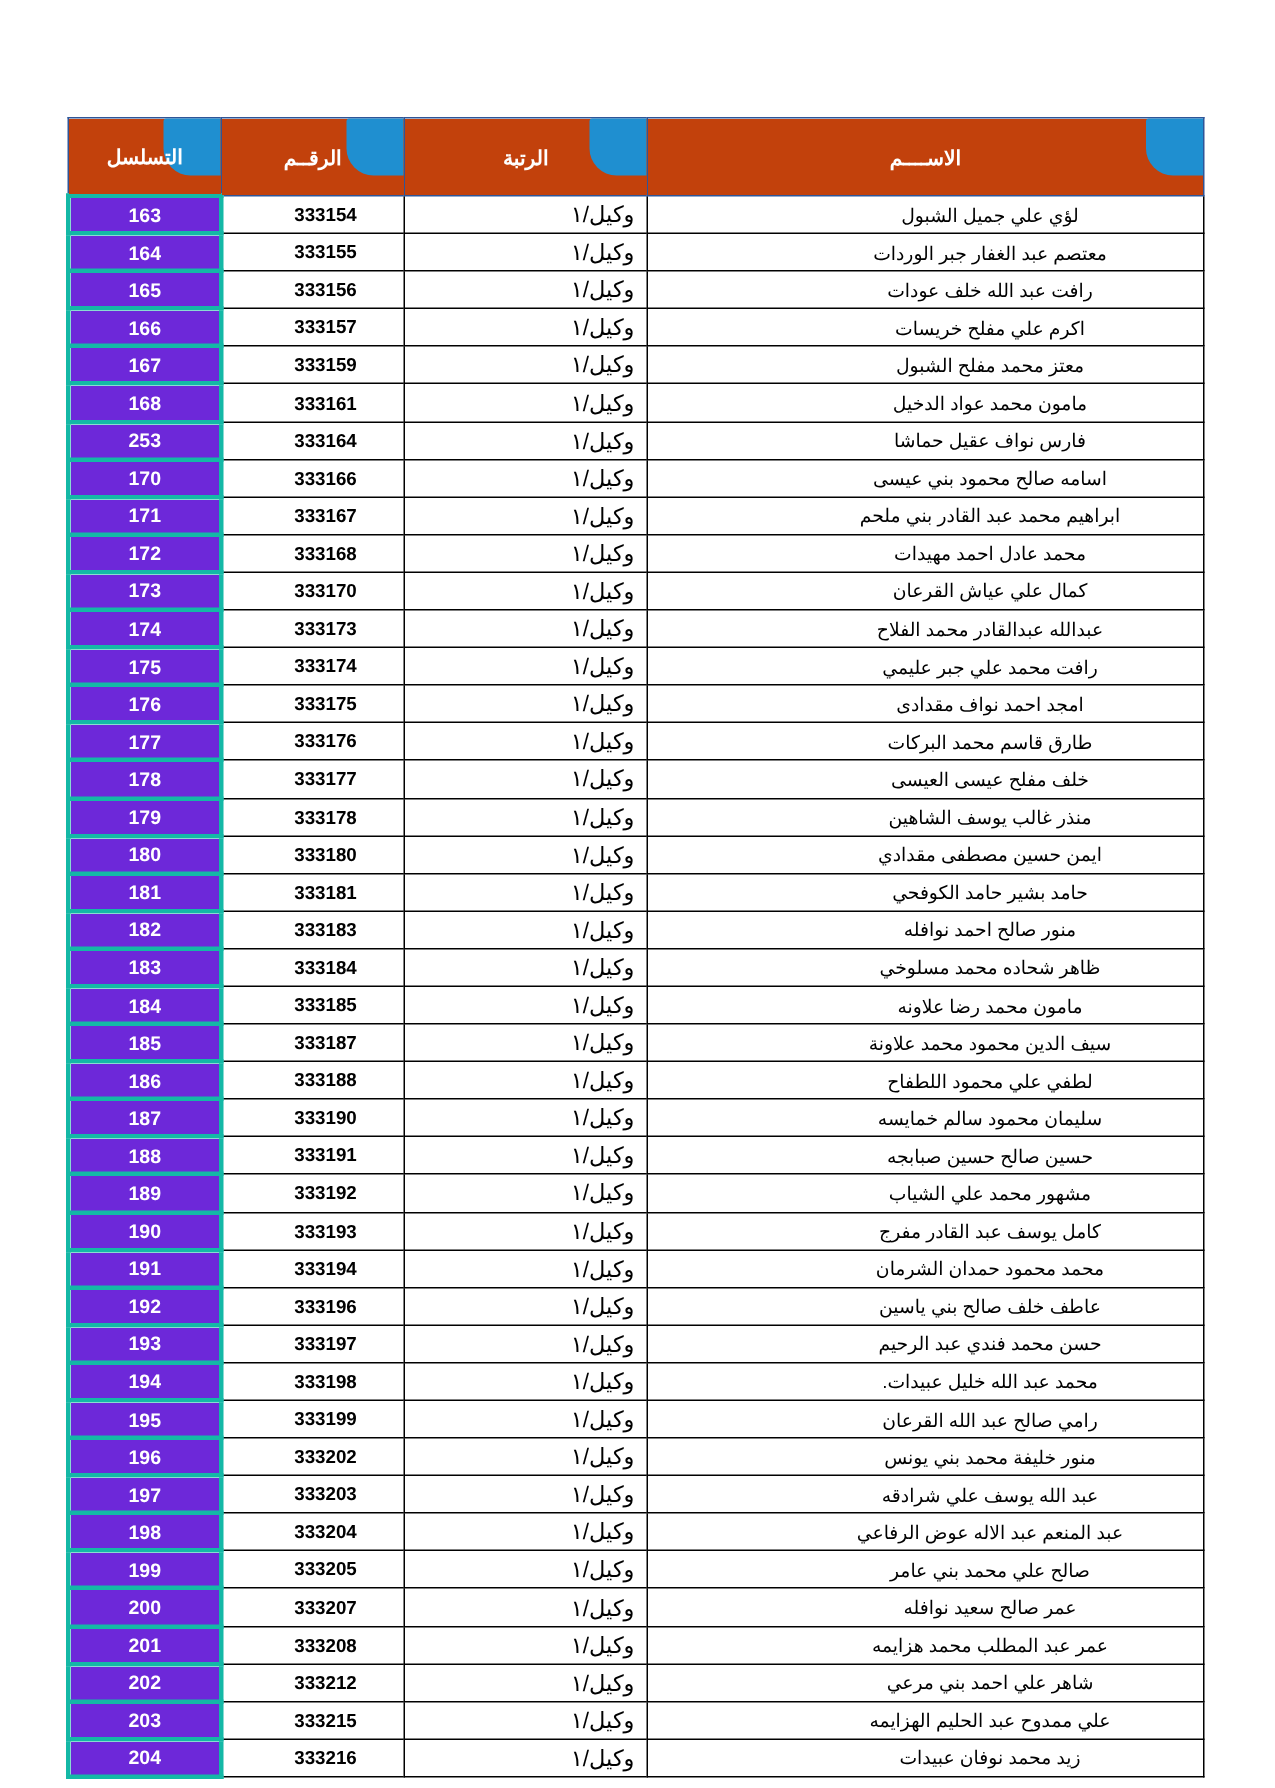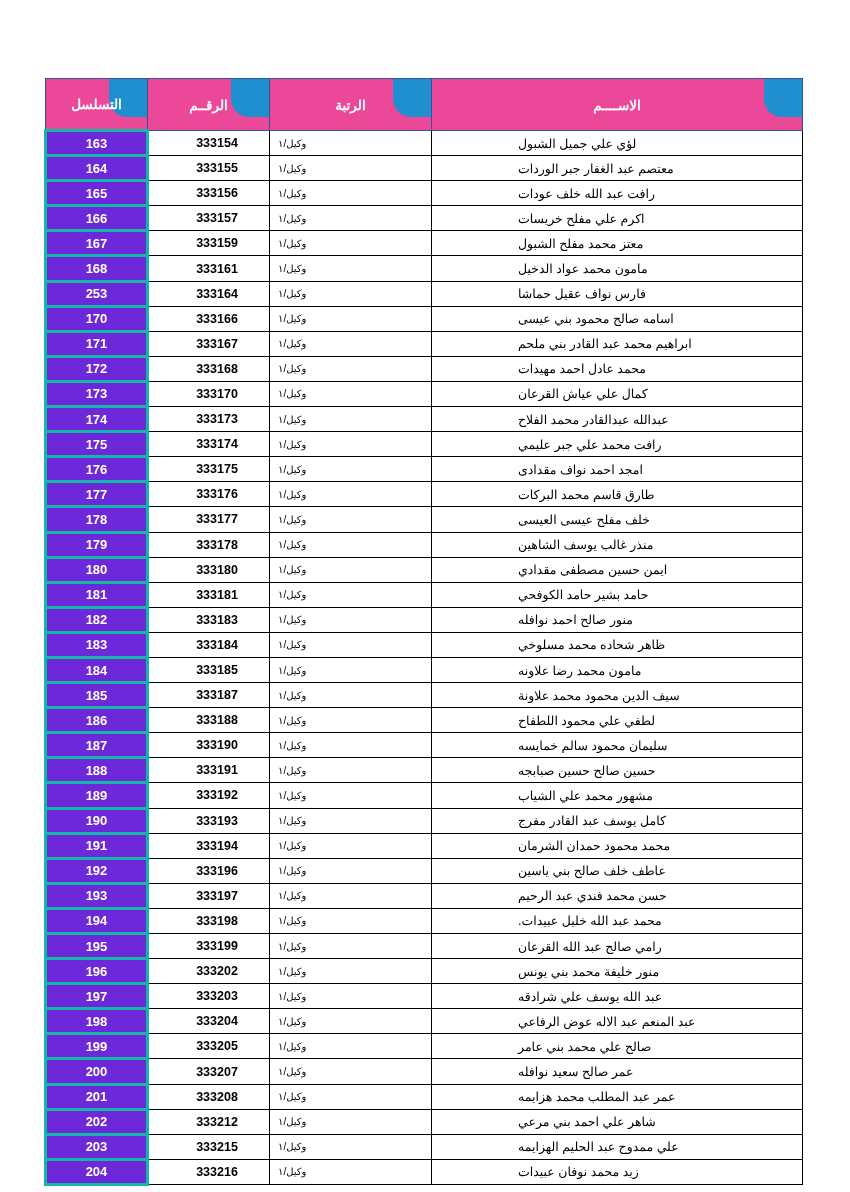--- a/index.html
+++ b/index.html
@@ -33,21 +33,21 @@
     border-collapse: collapse;
     width: 757px;
     table-layout: fixed;
   }
   table.main col.c-name  { width: 371px; }
   table.main col.c-rank  { width: 162px; }
   table.main col.c-num   { width: 122px; }
   table.main col.c-seq   { width: 102px; }
 
   thead th {
-    background: #ec4899;
+    background: #c2410c;
     color: #ffffff;
     height: 50px;
     font-size: 13.5px;
     font-weight: bold;
     border: 1px solid #2f5597;
     padding: 0;
     vertical-align: middle;
     position: relative;
   }
   thead th .hdr-tab {
@@ -71,27 +71,27 @@
     height: 22.1px;
     border: 1px solid #000000;
     font-size: 12.5px;
     padding: 0 8px;
     vertical-align: middle;
     background: #ffffff;
     white-space: nowrap;
     overflow: hidden;
   }
   tbody td.name {
-    text-align: left;
+    text-align: center;
     padding-right: 0;
     padding-left: 86px;
   }
   tbody td.rank {
-    text-align: left;
-    font-size: 10px;
+    text-align: right;
+    font-size: 15px;
   }
   tbody td.num {
     text-align: center;
     font-weight: bold;
     font-size: 12.5px;
     direction: ltr;
     padding-left: 24px;
   }
   tbody td.seq {
     text-align: center;

